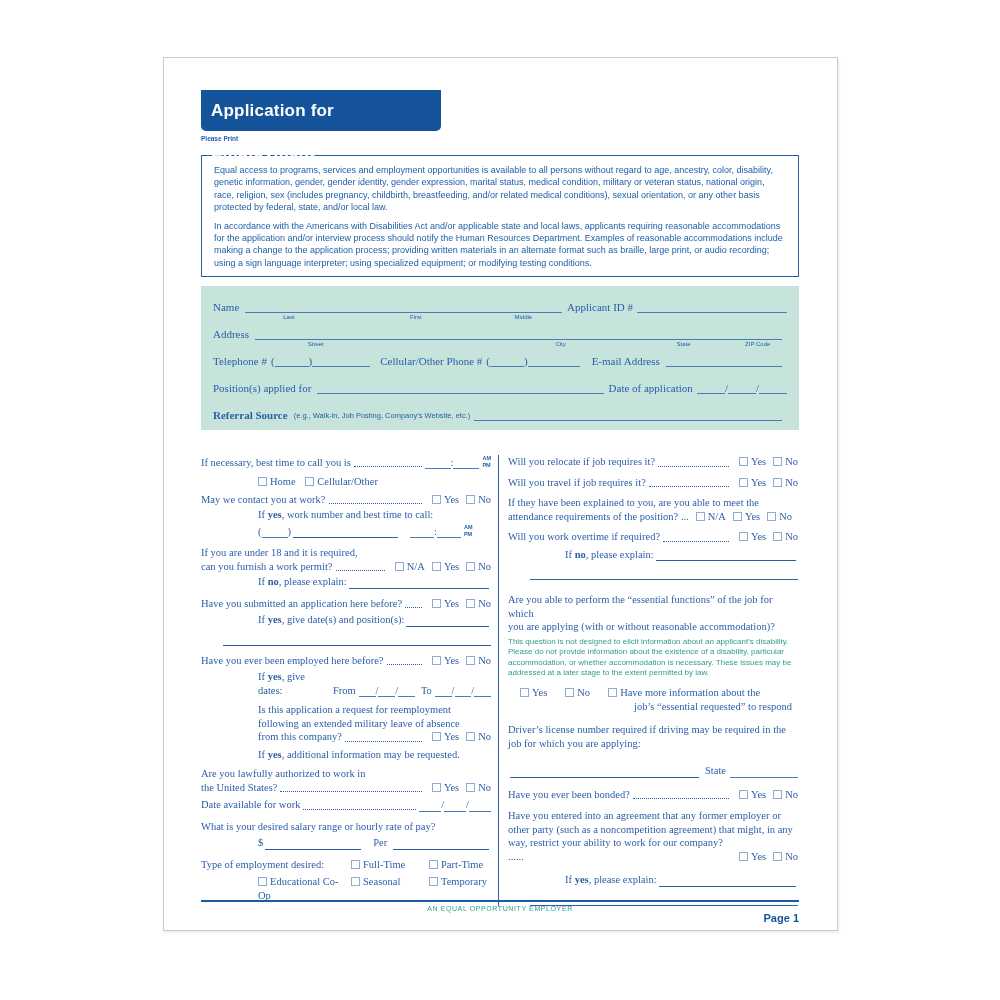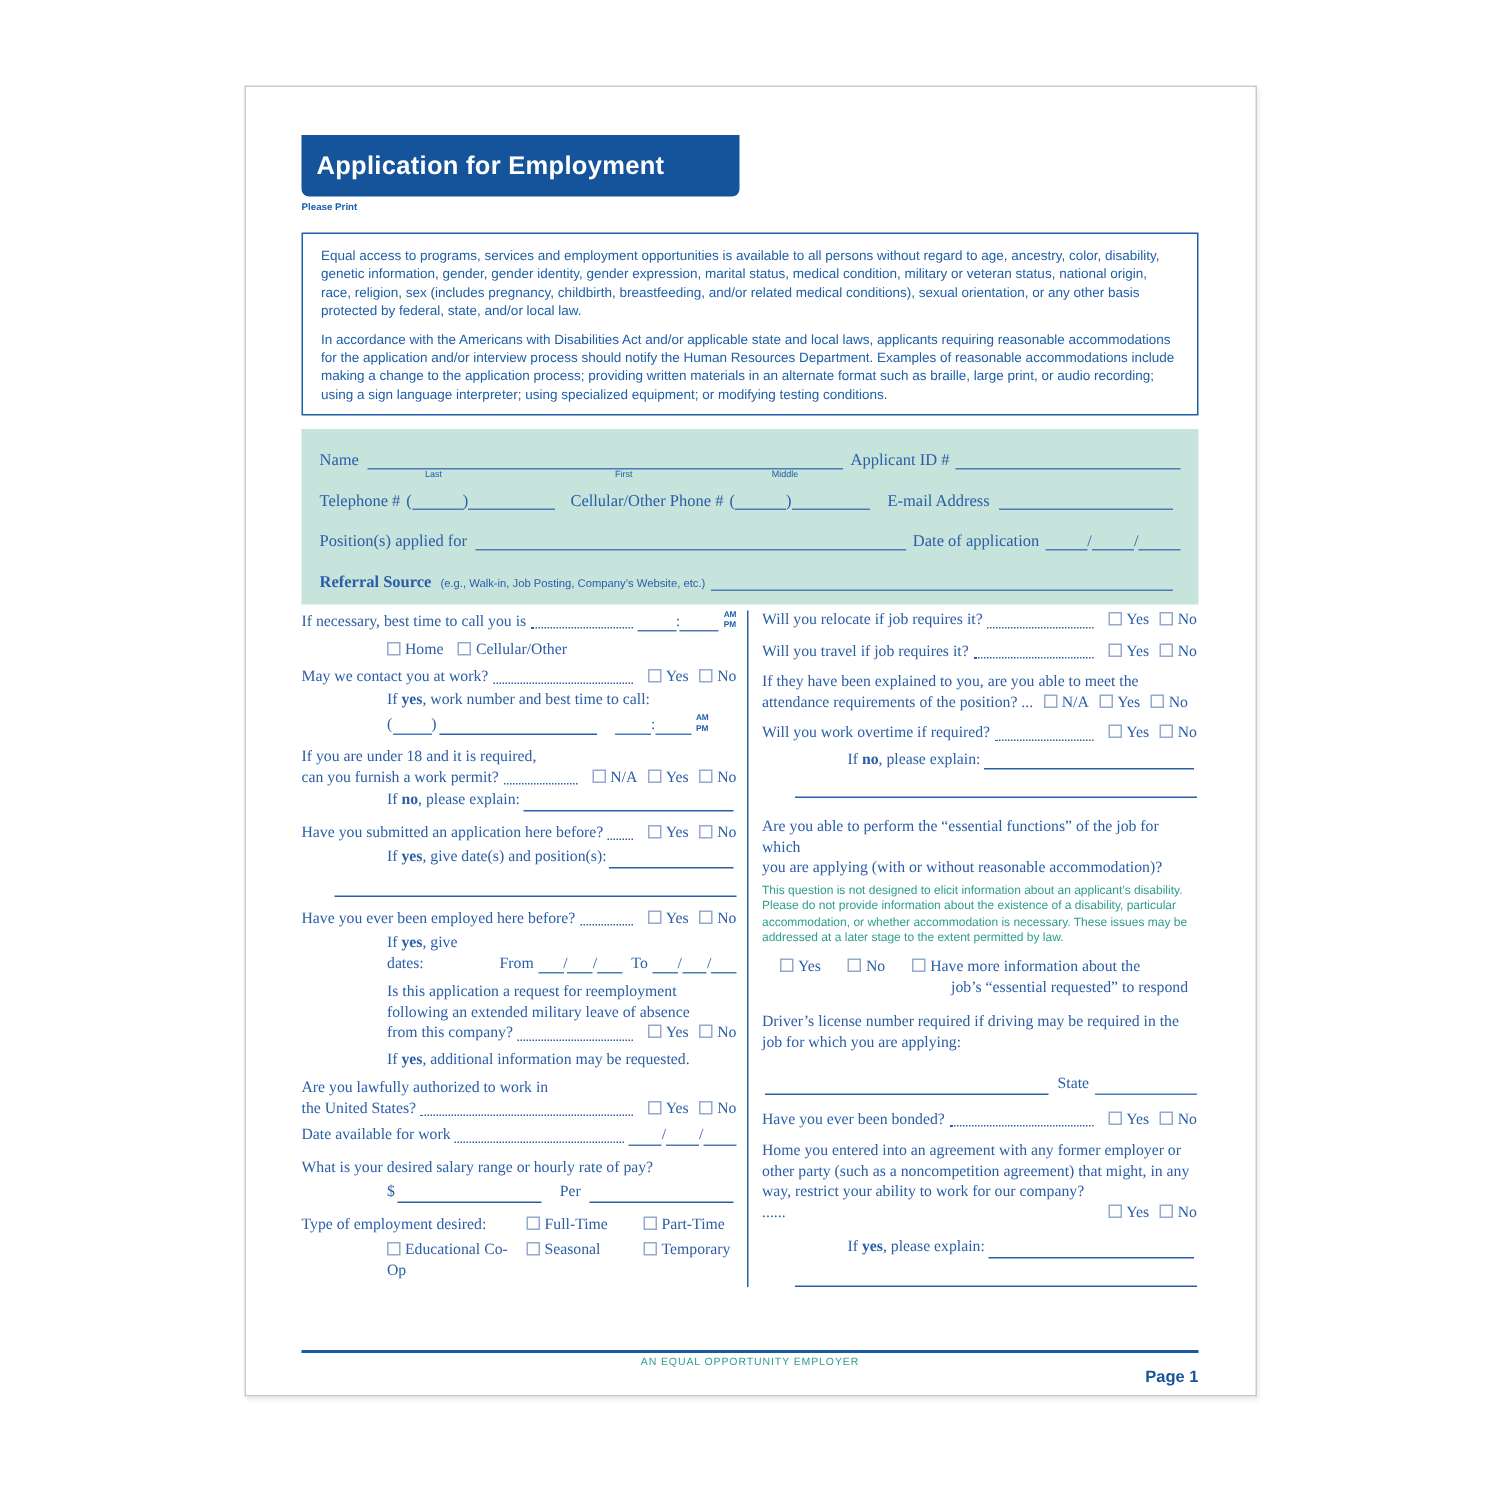--- a/index.html
+++ b/index.html
@@ -5,39 +5,39 @@
   * { margin:0; padding:0; box-sizing:border-box; }
   html,body { width:1000px; height:1000px; background:#ffffff; font-family:"Liberation Serif", serif; }
   .page {
     position:absolute; left:163px; top:57px; width:675px; height:874px;
     background:#fff; border:1px solid #c9c9c9; box-shadow:1px 2px 3px rgba(0,0,0,.08);
     padding:31px 38px 0 37px;
   }
   
   .state-bar { width:292px; height:15px; background:#7f98c6; border-radius:4px 4px 0 0;
     color:#fff; font:bold 8px/15px "Liberation Sans", sans-serif; padding-left:9px; letter-spacing:.2px;}
-  .title-bar { width:292px; height:41px; background:#15549b; border-radius:0 0 5px 5px; margin-top:1px;
+  .title-bar { width:240px; height:41px; background:#15549b; border-radius:0 0 5px 5px; margin-top:1px;
     color:#fff; font:bold 17px/41px "Liberation Sans", sans-serif; padding-left:10px; letter-spacing:.2px;}
   .please-print { margin-top:4px; color:#1f5fa8; font:bold 6.5px "Liberation Sans", sans-serif; }
   
   .intro { margin-top:13px; border:1.5px solid #1f5fa8; padding:8px 12px 7px 12px; color:#1f5fa8;
     font:9px/1.38 "Liberation Sans", sans-serif; }
   .intro p + p { margin-top:6px; }
   
   .panel { margin-top:9px; background:#c6e3dc; padding:14px 12px 9px 12px; color:#2b5ea7; font-size:11px; }
   .prow { display:flex; align-items:flex-end; margin-bottom:14px; white-space:nowrap; }
   .prow:last-child { margin-bottom:0; }
   .lbl { padding-right:4px; }
   .fill { flex:1; border-bottom:1px solid #4a7db8; position:relative; height:13px; margin:0 5px 0 2px; }
   .blank { display:inline-block; border-bottom:1px solid #4a7db8; height:12px; vertical-align:bottom; }
   .sub { position:absolute; top:14px; font:6px "Liberation Sans", sans-serif; color:#1f5fa8; }
   .bold-serif { font-weight:bold;text-align:right; }
   .hint { font:7.5px "Liberation Sans", sans-serif; padding:0 2px 1px 2px; }
   
-  .cols { display:flex; margin-top:4px; color:#2b5ea7; font-size:10.5px; line-height:13.5px; }
+  .cols { display:flex; margin-top:25px; color:#2b5ea7; font-size:10.5px; line-height:13.5px; }
   .col-l { width:297px; padding-right:7px; }
   .col-r { width:300px; border-left:1.5px solid #2b5ea7; padding-left:9px; }
   .q { display:flex; align-items:flex-end; }
   .dots { flex:1; border-bottom:1.5px dotted #2b5ea7; margin:0 3px 2px 3px; min-width:8px; }
   .opts { white-space:nowrap; }
   .cb { display:inline-block; width:9px; height:9px; border:1px solid #93a9d0; background:#fff;
     margin:0 3px 0 7px; vertical-align:-1px; }
   .cb.first { margin-left:0; }
   .indent { margin-left:22px;padding-left:35px; }
   .b { font-weight:bold; }
@@ -74,20 +74,29 @@
       <span class="lbl">Name</span>
       <span class="fill">
         <span class="sub" style="left:12%">Last</span>
         <span class="sub" style="left:52%">First</span>
         <span class="sub" style="left:85%">Middle</span>
       </span>
       <span class="lbl">Applicant ID #</span>
       <span class="blank" style="width:150px"></span>
     </div>
     <div class="prow">
+      <span class="lbl">Address</span>
+      <span class="fill">
+        <span class="sub" style="left:10%">Street</span>
+        <span class="sub" style="left:57%">City</span>
+        <span class="sub" style="left:80%">State</span>
+        <span class="sub" style="left:93%">ZIP Code</span>
+      </span>
+    </div>
+    <div class="prow">
       <span class="lbl">Telephone #</span>
       <span>(</span>
         <span class="blank" style="width:34px"></span>
         <span>)</span>
       <span class="blank" style="width:58px"></span>
       <span class="lbl" style="padding-left:10px">Cellular/Other Phone #</span>
       <span>(</span>
         <span class="blank" style="width:34px"></span>
         <span>)</span>
       <span class="blank" style="width:52px"></span>
@@ -317,21 +326,21 @@
         <span class="blank" style="width:68px"></span>
       </div>
 
       <div class="q sp8">
         <span>Have you ever been bonded?</span>
         <span class="dots"></span>
         <span class="opts"><span class="cb"></span><span>Yes</span><span class="cb"></span><span>No</span></span>
       </div>
 
       <div class="sp6">
-        <div>Home you entered into an agreement with any former employer or</div>
+        <div>Have you entered into an agreement that any former employer or</div>
         <div>other party (such as a noncompetition agreement) that might, in any</div>
         <div class="q">
           <span>way, restrict your ability to work for our company? ......</span>
           <span class="opts"><span class="cb"></span><span>Yes</span><span class="cb"></span><span>No</span></span>
         </div>
       </div>
 
       <div class="q indent" style="margin-top:10px">
         <span><span>If </span><span class="b">yes</span><span>, please explain:</span></span>
         <span class="wline"></span>

